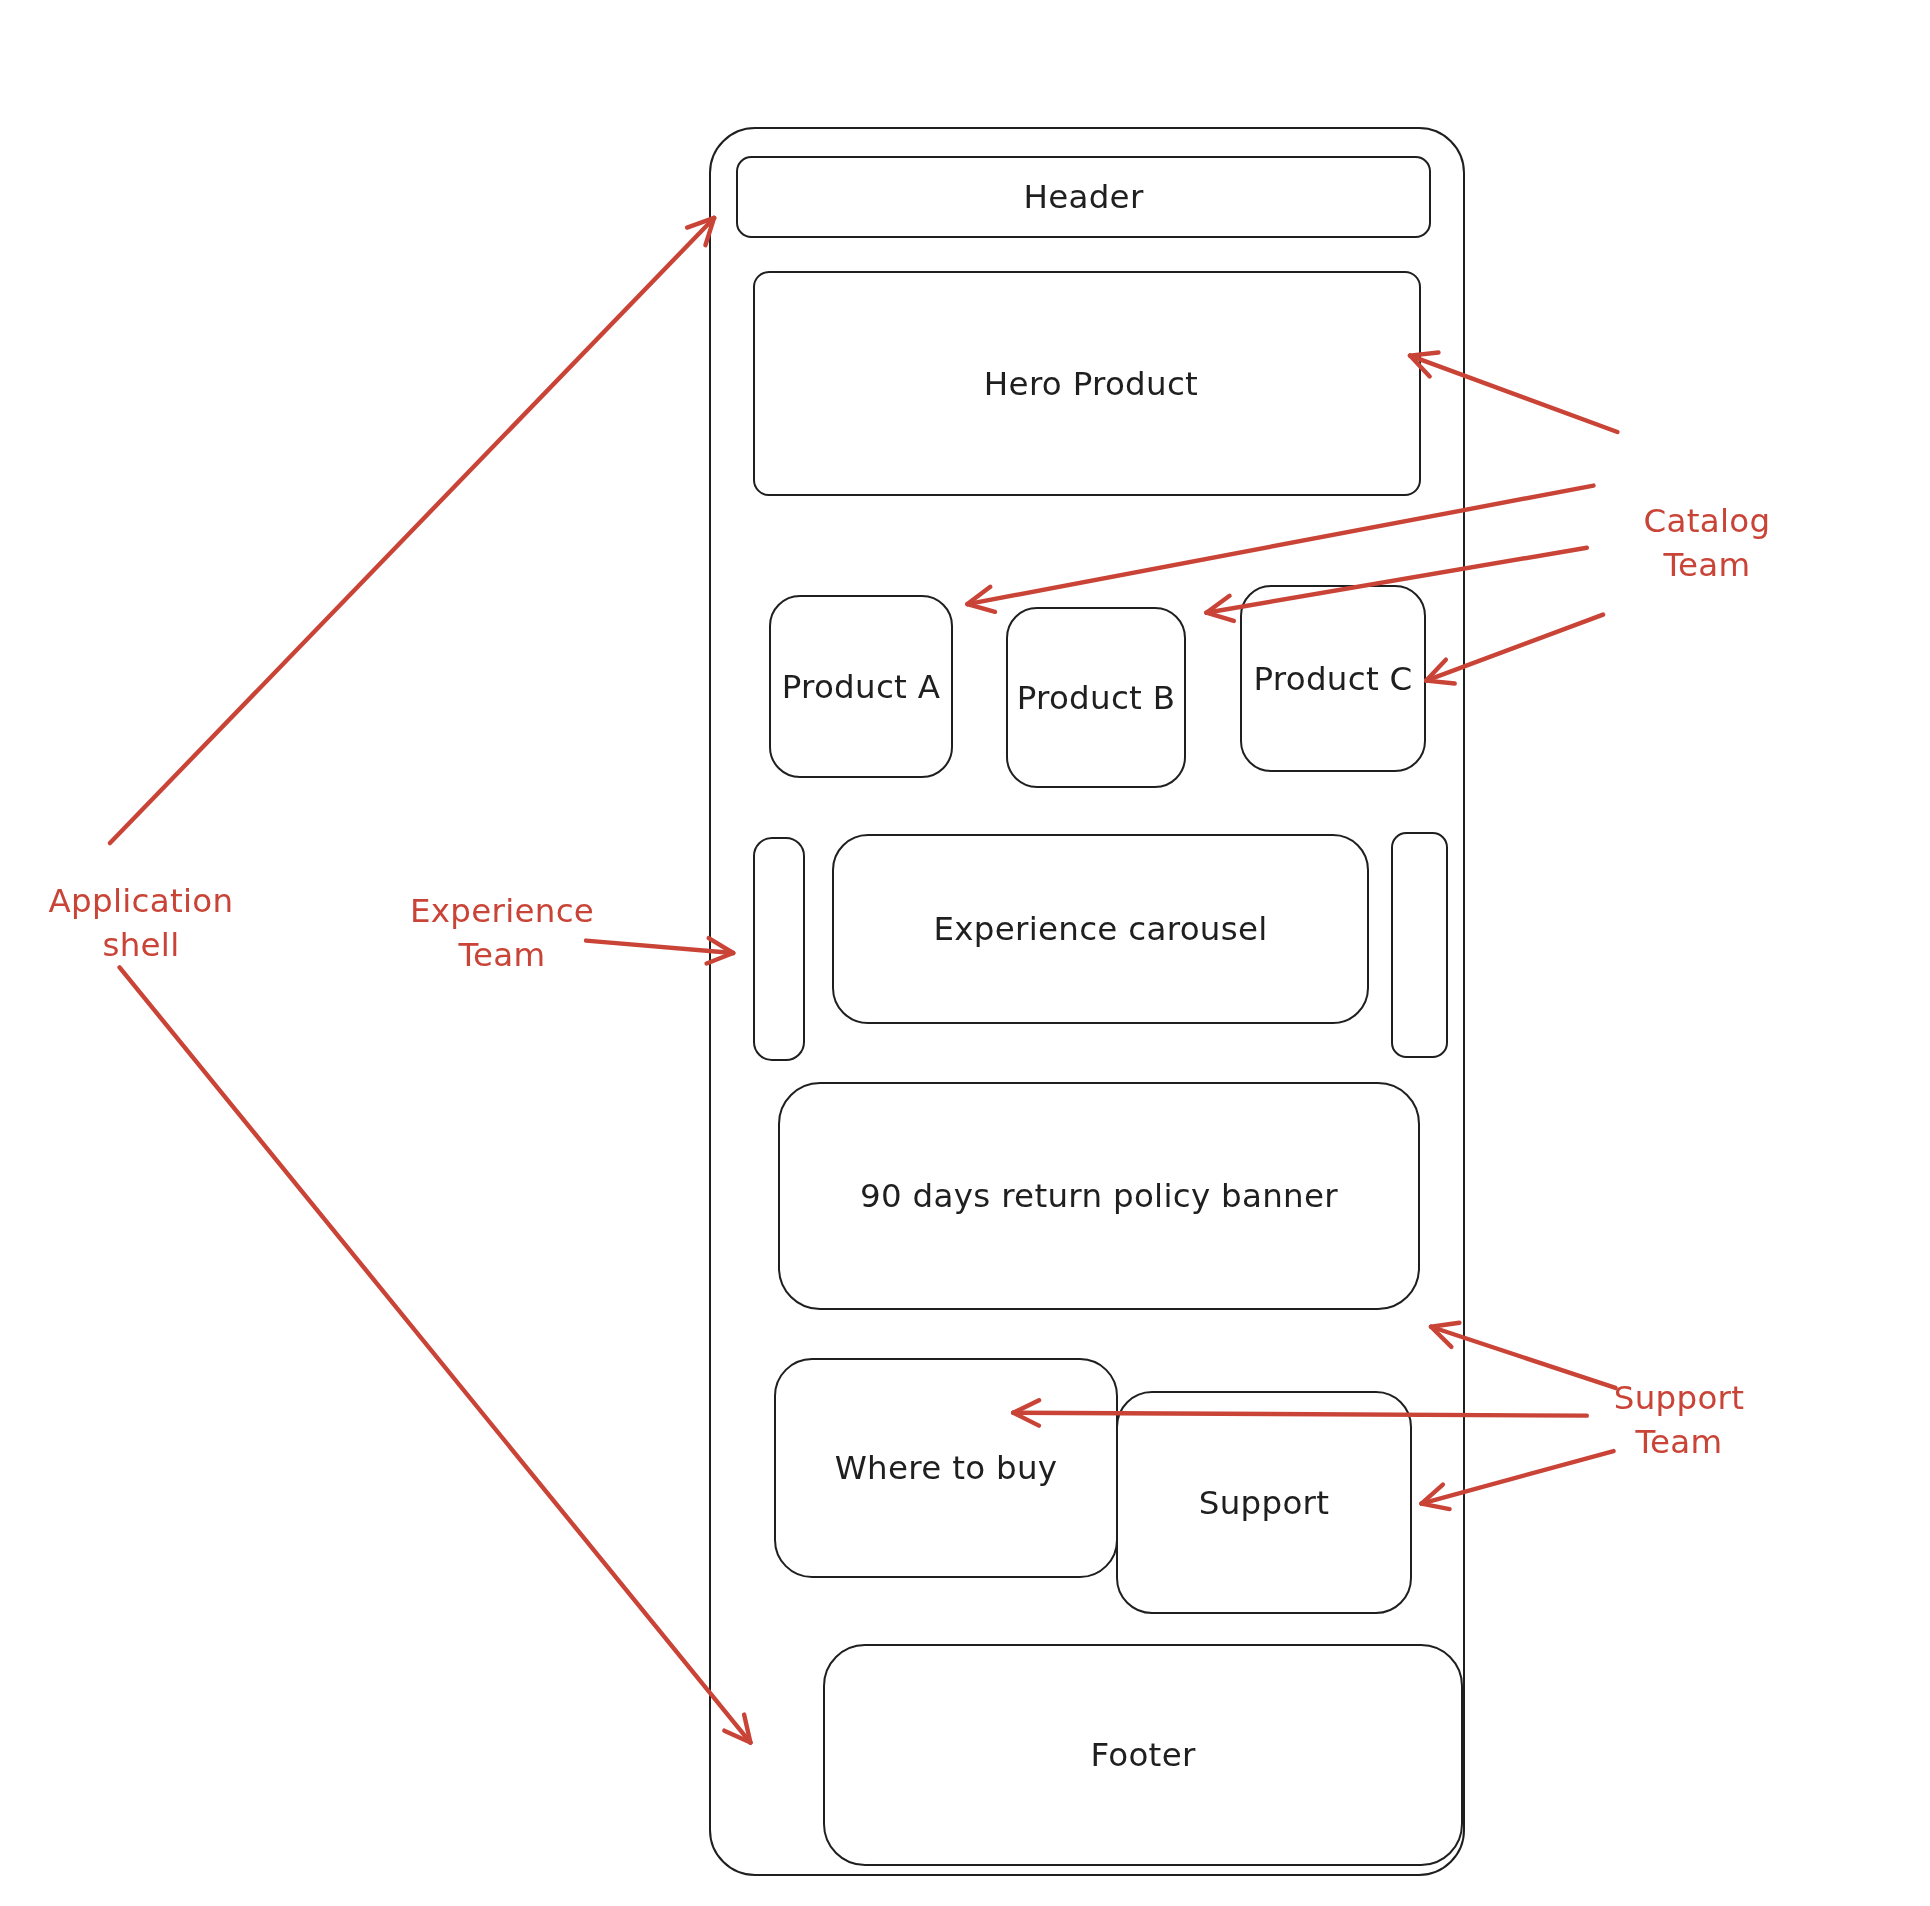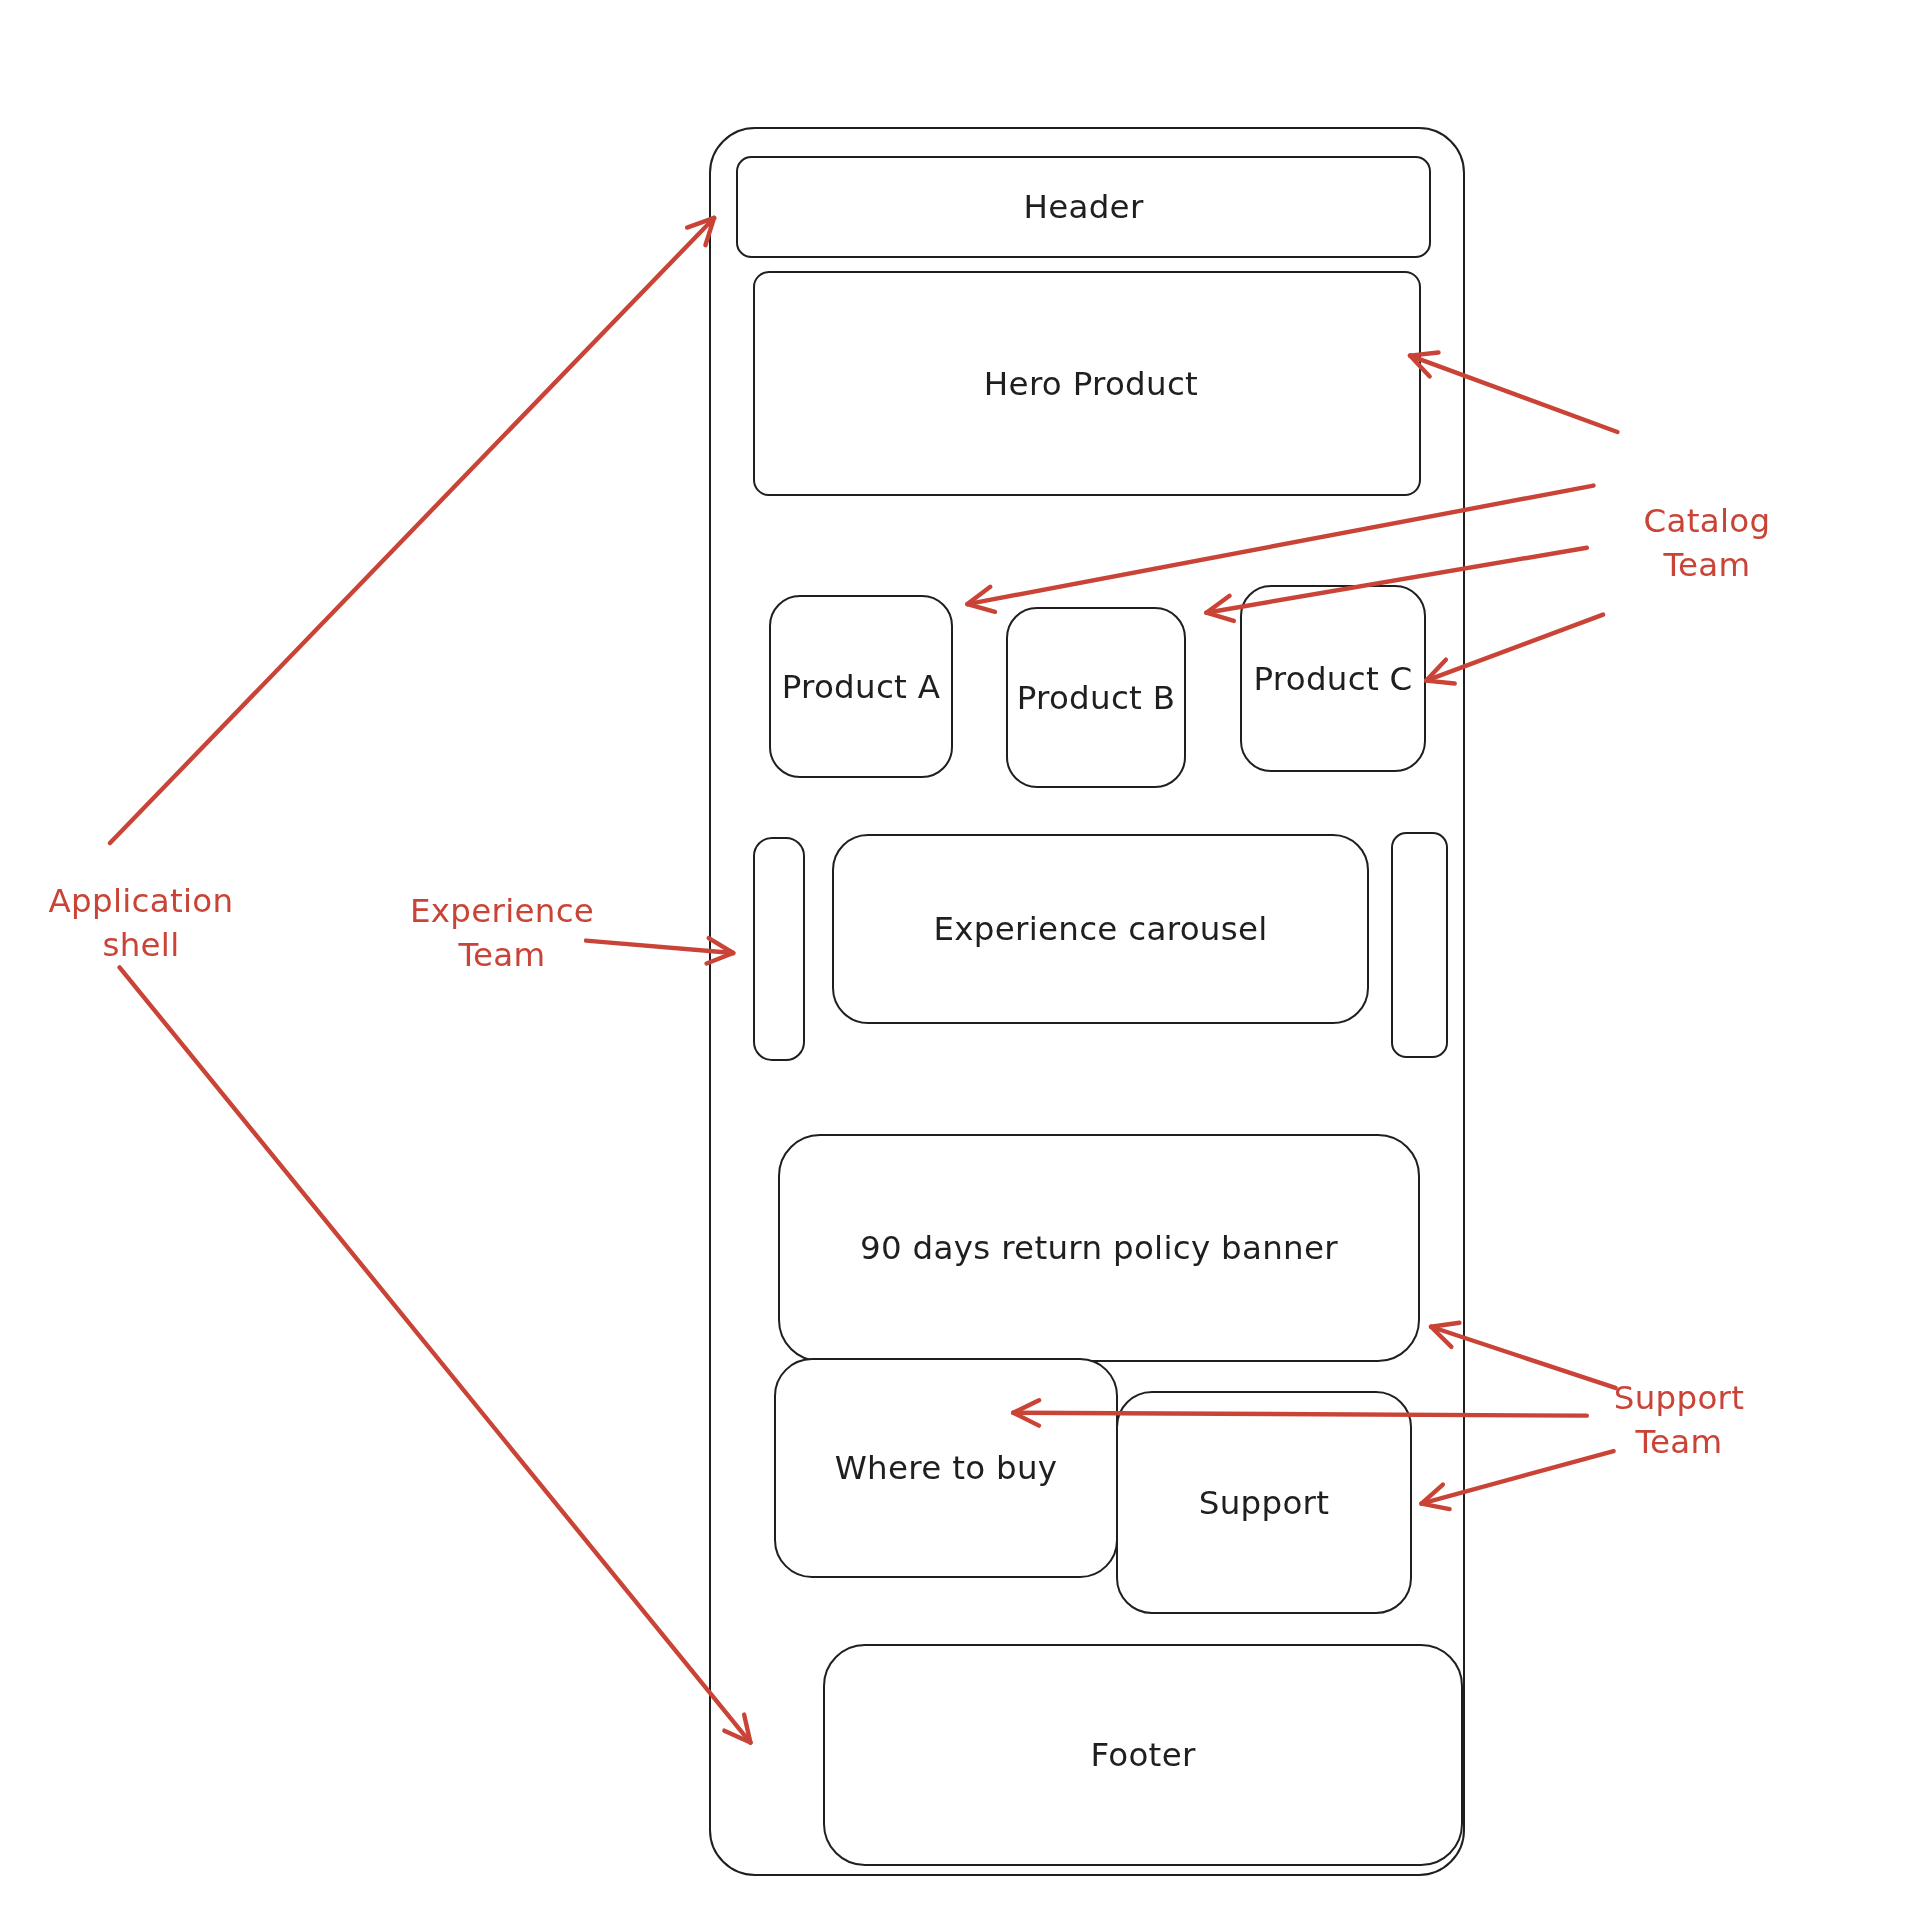--- a/index.html
+++ b/index.html
@@ -38,41 +38,41 @@
     left:0;top:0;
     z-index:10;
     pointer-events:none;
   }
 </style>
 </head>
 <body>
 
 <div class="stage" style="background: rgb(255, 255, 255);">
   <div class="box" style="left: 709px; top: 127px; width: 756px; height: 1749px; border-radius: 46px; border-width: 2.9px; border-color: rgb(31, 31, 31);"></div>
-    <div class="box" style="left: 736px; top: 156px; width: 695px; height: 102px; border-radius: 15.3px; border-width: 2.9px; border-color: rgb(31, 31, 31);">
+    <div class="box" style="left: 736px; top: 156px; width: 695px; height: 82px; border-radius: 15.3px; border-width: 2.9px; border-color: rgb(31, 31, 31);">
       <span class="box-label" style="color: rgb(31, 31, 31);">Header</span>
     </div>
     <div class="box" style="left: 753px; top: 271px; width: 668px; height: 225px; border-radius: 16px; border-width: 2.9px; border-color: rgb(31, 31, 31); padding-left: 8px;">
       <span class="box-label" style="color: rgb(31, 31, 31);">Hero Product</span>
     </div>
     <div class="box" style="left: 769px; top: 595px; width: 184px; height: 183px; border-radius: 31px; border-width: 2.9px; border-color: rgb(31, 31, 31);">
       <span class="box-label" style="color: rgb(31, 31, 31);">Product A</span>
     </div>
     <div class="box" style="left: 1006px; top: 590px; width: 180px; height: 181px; border-radius: 31px; border-width: 2.9px; border-color: rgb(31, 31, 31); margin-top: 17px;">
       <span class="box-label" style="color: rgb(31, 31, 31);">Product B</span>
     </div>
     <div class="box" style="left: 1240px; top: 585px; width: 186px; height: 187px; border-radius: 31px; border-width: 2.9px; border-color: rgb(31, 31, 31);">
       <span class="box-label" style="color: rgb(31, 31, 31);">Product C</span>
     </div>
     <div class="box" style="left: 753px; top: 837px; width: 52px; height: 224px; border-radius: 19px; border-width: 2.9px; border-color: rgb(31, 31, 31);"></div>
     <div class="box" style="left: 832px; top: 834px; width: 537px; height: 190px; border-radius: 36px; border-width: 2.9px; border-color: rgb(31, 31, 31);">
       <span class="box-label" style="color: rgb(31, 31, 31);">Experience carousel</span>
     </div>
     <div class="box" style="left: 1391px; top: 832px; width: 57px; height: 226px; border-radius: 15.3px; border-width: 2.9px; border-color: rgb(31, 31, 31);"></div>
-    <div class="box" style="left: 778px; top: 1134px; width: 642px; height: 228px; border-radius: 42px; border-width: 2.9px; border-color: rgb(31, 31, 31);">
+    <div class="box" style="left: 778px; top: 1082px; width: 642px; height: 228px; border-radius: 42px; border-width: 2.9px; border-color: rgb(31, 31, 31);">
       <span class="box-label" style="color: rgb(31, 31, 31);">90 days return policy banner</span>
     </div>
     <div class="box" style="left: 774px; top: 1358px; width: 344px; height: 220px; border-radius: 38px; border-width: 2.9px; border-color: rgb(31, 31, 31);">
       <span class="box-label" style="color: rgb(31, 31, 31);">Where to buy</span>
     </div>
     <div class="box" style="left: 1116px; top: 1391px; width: 296px; height: 223px; border-radius: 36px; border-width: 2.9px; border-color: rgb(31, 31, 31);">
       <span class="box-label" style="color: rgb(31, 31, 31);">Support</span>
     </div>
     <div class="box" style="left: 823px; top: 1644px; width: 640px; height: 222px; border-radius: 42px; border-width: 2.9px; border-color: rgb(31, 31, 31);">
       <span class="box-label" style="color: rgb(31, 31, 31);">Footer</span>

